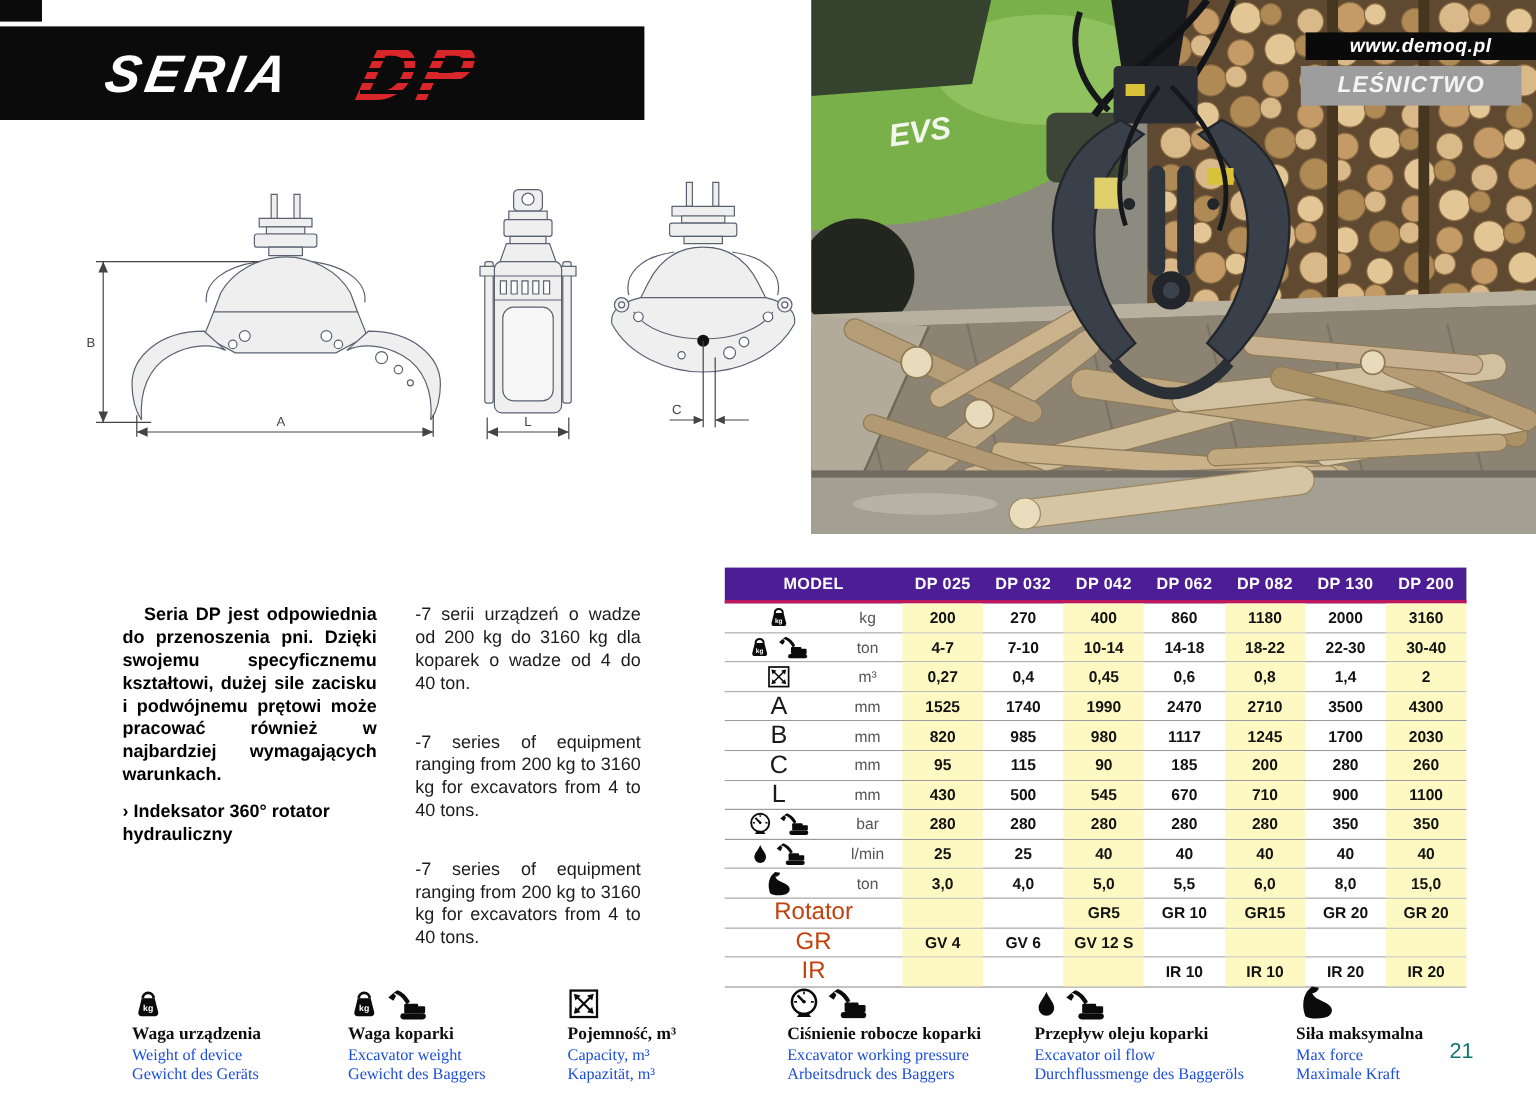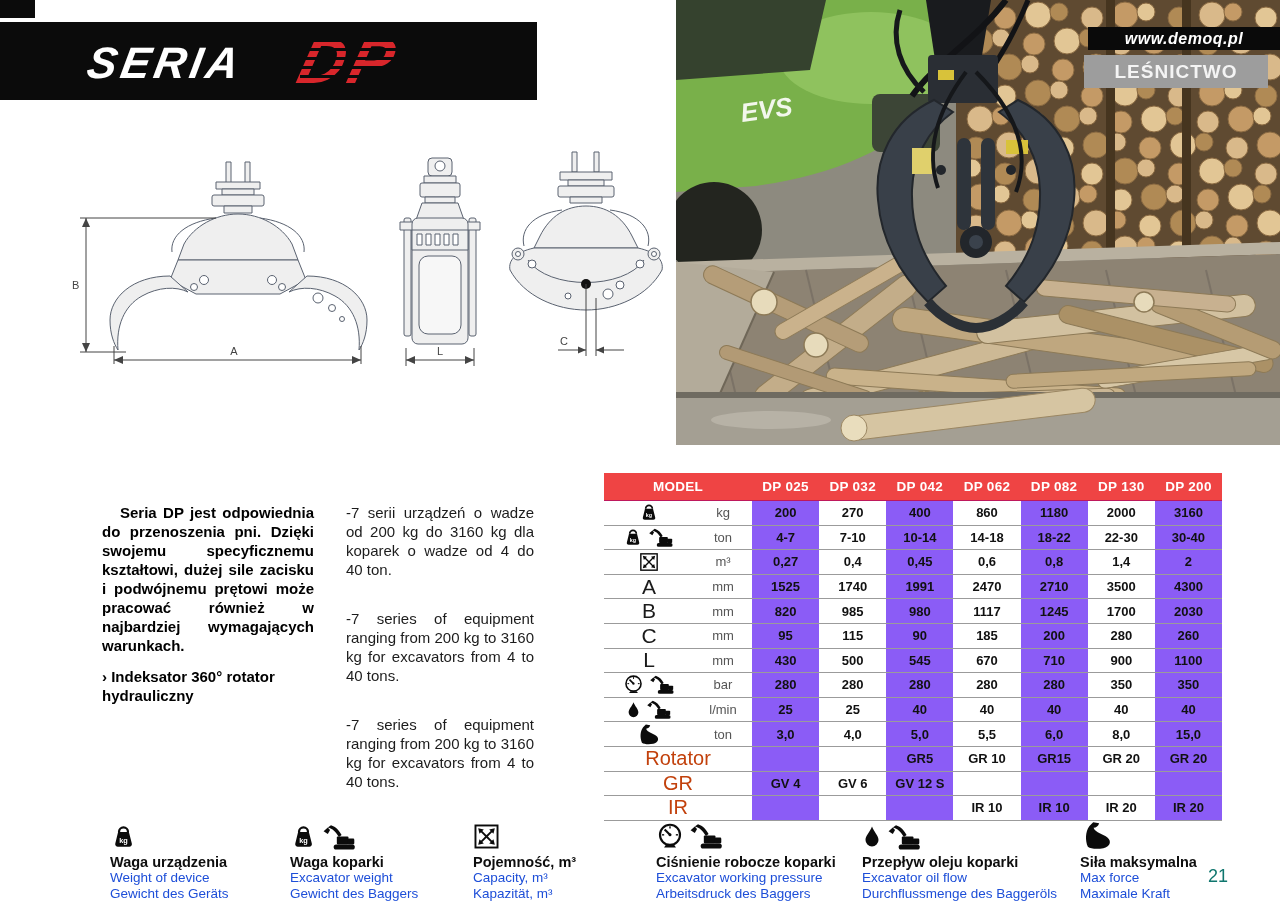--- a/index.html
+++ b/index.html
@@ -15,51 +15,51 @@
                     color:#d8262b;transform:skewX(-14deg);line-height:74px;}
   .logo-dp .dp-stripes{position:absolute;inset:0;
         background:repeating-linear-gradient(to bottom,transparent 0 6px,#0b0b0b 6px 9px);}
   
   .photo{position:absolute;left:676px;top:0;width:604px;height:445px;overflow:hidden;background:#8d8a7f;}
   .demoq-bar{position:absolute;left:412px;top:27px;width:192px;height:23px;background:#0a0a0a;
              display:flex;align-items:center;justify-content:center;}
   .demoq-bar span{color:#fff;font-weight:bold;font-style:italic;font-size:16px;letter-spacing:.5px;}
   .lesnictwo-bar{position:absolute;left:408px;top:55px;width:184px;height:33px;background:#9d9d9d;
              display:flex;align-items:center;justify-content:center;}
-  .lesnictwo-bar span{color:#f4f4f4;font-weight:bold;font-size:19px;letter-spacing:1px;}
+  .lesnictwo-bar span{color:#f4f4f4;font-weight:bold;font-style:italic;font-size:19px;letter-spacing:1px;}
   
   .drawing{position:absolute;}
   .drawing path,.drawing rect,.drawing line,.drawing circle,.drawing ellipse{vector-effect:non-scaling-stroke;}
   .dim-label{font-size:11px;fill:#444;font-family:"Liberation Sans",sans-serif;}
   
   .intro{position:absolute;left:102px;top:503px;width:212px;font-size:15px;line-height:19px;
          font-weight:bold;text-align:justify;color:#000000;}
   .intro .para{text-indent:18px;}
   .intro .bullet{margin-top:12px;text-align:left;}
   .desc{position:absolute;left:346px;top:503px;width:188px;font-size:15px;line-height:19px;
         text-align:justify;color:#1c1c1c;}
   .desc p{margin:0 0 30px 0;}
   
   .spec-table{position:absolute;left:604px;top:473px;width:618px;}
   .tr{display:grid;grid-template-columns:90px 58px repeat(7,1fr);height:23.6px;background:#fff;
       border-bottom:1px solid #9b9b9b;}
-  .tr.head{height:27px;background:#ef4444;border-bottom:1px solid #be185d;}
+  .tr.head{height:27px;background:#4c1d95;border-bottom:3px solid #be185d;}
   .cell{display:flex;align-items:center;justify-content:center;height:100%;overflow:hidden;}
   .cell.hdr{color:#fff;font-weight:bold;font-size:13.5px;letter-spacing:.3px;}
   .cell.model{grid-column:1 / span 2;}
   .cell.unit{color:#555;font-size:13px;}
   .cell.val{font-size:13px;font-weight:bold;color:#111;}
-  .cell.stripe{background:#8b5cf6;}
+  .cell.stripe{background:#fef9c3;}
   .tr.head .cell.stripe{background:transparent;}
   .cell.letter{font-size:21px;font-weight:400;color:#1a1a1a;}
   .cell.biglabel{grid-column:1 / span 2;font-size:20px;font-weight:400;color:#c2410c;}
   .icon-pair{display:flex;align-items:center;gap:5px;}
   .tbl-ic{display:block;}
   
-  .legend-item{position:absolute;top:818px;width:215px;}
+  .legend-item{position:absolute;top:818px;width:215px;font-family:Liberation Serif, serif;}
   .legend-icons{height:32px;display:flex;align-items:flex-end;gap:7px;}
   .legend-title{font-size:14.5px;font-weight:bold;margin-top:4px;color:#0e0e0e;white-space:nowrap;}
   .legend-line{font-size:13.5px;color:#1d4ed8;line-height:15.5px;white-space:nowrap;}
   .page-number{position:absolute;left:1208px;top:866px;font-size:18px;color:#0f766e;}
   .hidden-defs{position:absolute;width:0;height:0;overflow:hidden;}
 </style>
 </head>
 <body>
 
 <svg class="hidden-defs" xmlns="http://www.w3.org/2000/svg">
@@ -509,21 +509,21 @@
         <div class="cell val">0,6</div>
         <div class="cell val stripe">0,8</div>
         <div class="cell val">1,4</div>
         <div class="cell val stripe">2</div>
       </div>
       <div class="tr">
         <div class="cell letter">A</div>
         <div class="cell unit">mm</div>
         <div class="cell val stripe">1525</div>
         <div class="cell val">1740</div>
-        <div class="cell val stripe">1991</div>
+        <div class="cell val stripe">1990</div>
         <div class="cell val">2470</div>
         <div class="cell val stripe">2710</div>
         <div class="cell val">3500</div>
         <div class="cell val stripe">4300</div>
       </div>
       <div class="tr">
         <div class="cell letter">B</div>
         <div class="cell unit">mm</div>
         <div class="cell val stripe">820</div>
         <div class="cell val">985</div>

